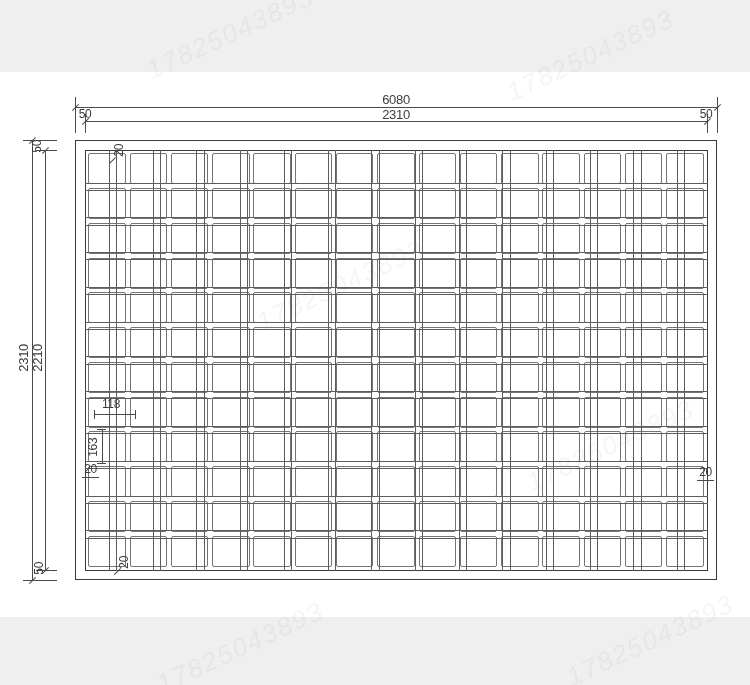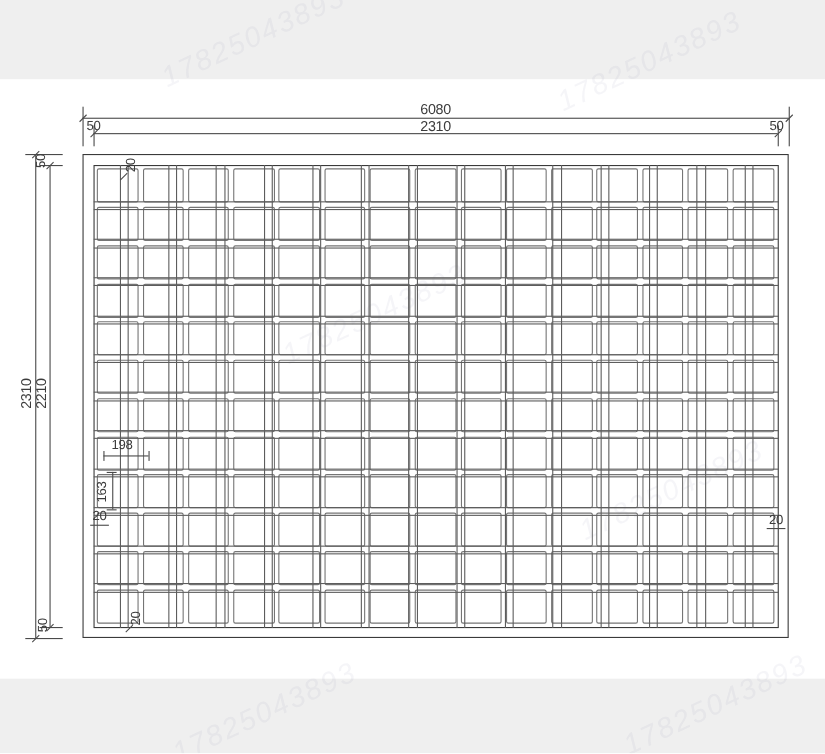--- a/index.html
+++ b/index.html
@@ -307,21 +307,21 @@
   <div class="dim-text big rot" style="left:4px;top:351px;width:40px;">2310</div>
 
   <div class="v-line" style="left:45px;top:150px;height:420px;"></div>
   <div class="tick" style="left:40.5px;top:150px;"></div>
   <div class="tick" style="left:40.5px;top:570px;"></div>
   <div class="dim-text big rot" style="left:18px;top:351px;width:40px;">2210</div>
 
   <div class="dim-text rot" style="left:27px;top:140px;width:20px;">50</div>
   <div class="dim-text rot" style="left:29px;top:562px;width:20px;">50</div>
 
-  <div class="dim-text" style="left:97px;top:398px;width:28px;">198</div>
+  <div class="dim-text" style="left:97px;top:398px;width:28px;">118</div>
   <div class="h-line" style="left:93.5px;top:414px;width:41px;"></div>
   <div class="v-line" style="left:93.5px;top:409.5px;height:9px;"></div>
   <div class="v-line" style="left:134.5px;top:409.5px;height:9px;"></div>
 
   <div class="dim-text rot" style="left:81px;top:441px;width:24px;">163</div>
   <div class="v-line" style="left:101.5px;top:429px;height:34px;"></div>
   <div class="h-line" style="left:97px;top:429px;width:9px;"></div>
   <div class="h-line" style="left:97px;top:463px;width:9px;"></div>
 
   <div class="dim-text underline" style="left:82px;top:463px;width:17px;">20</div>

